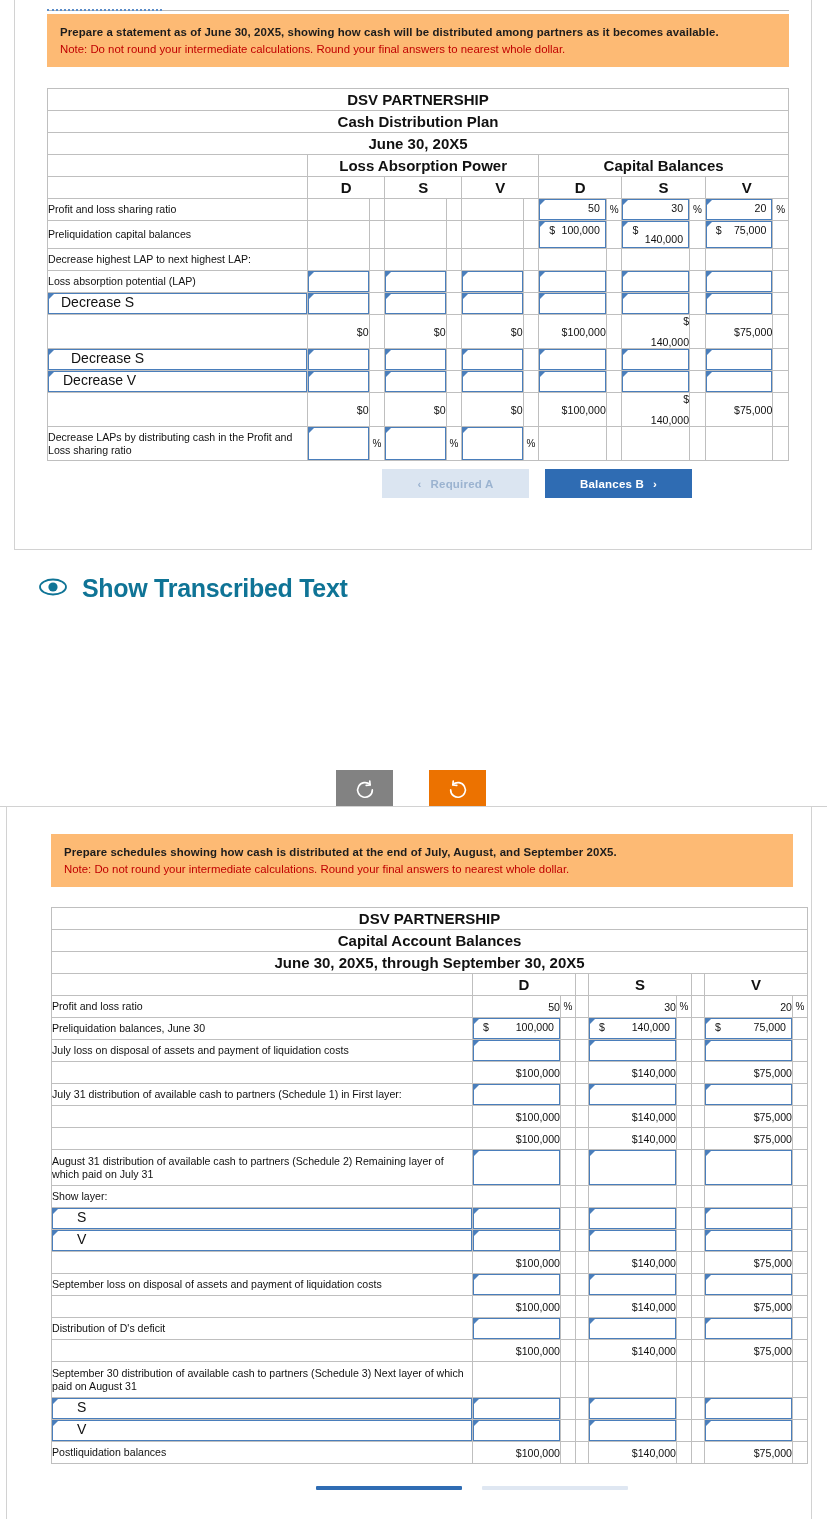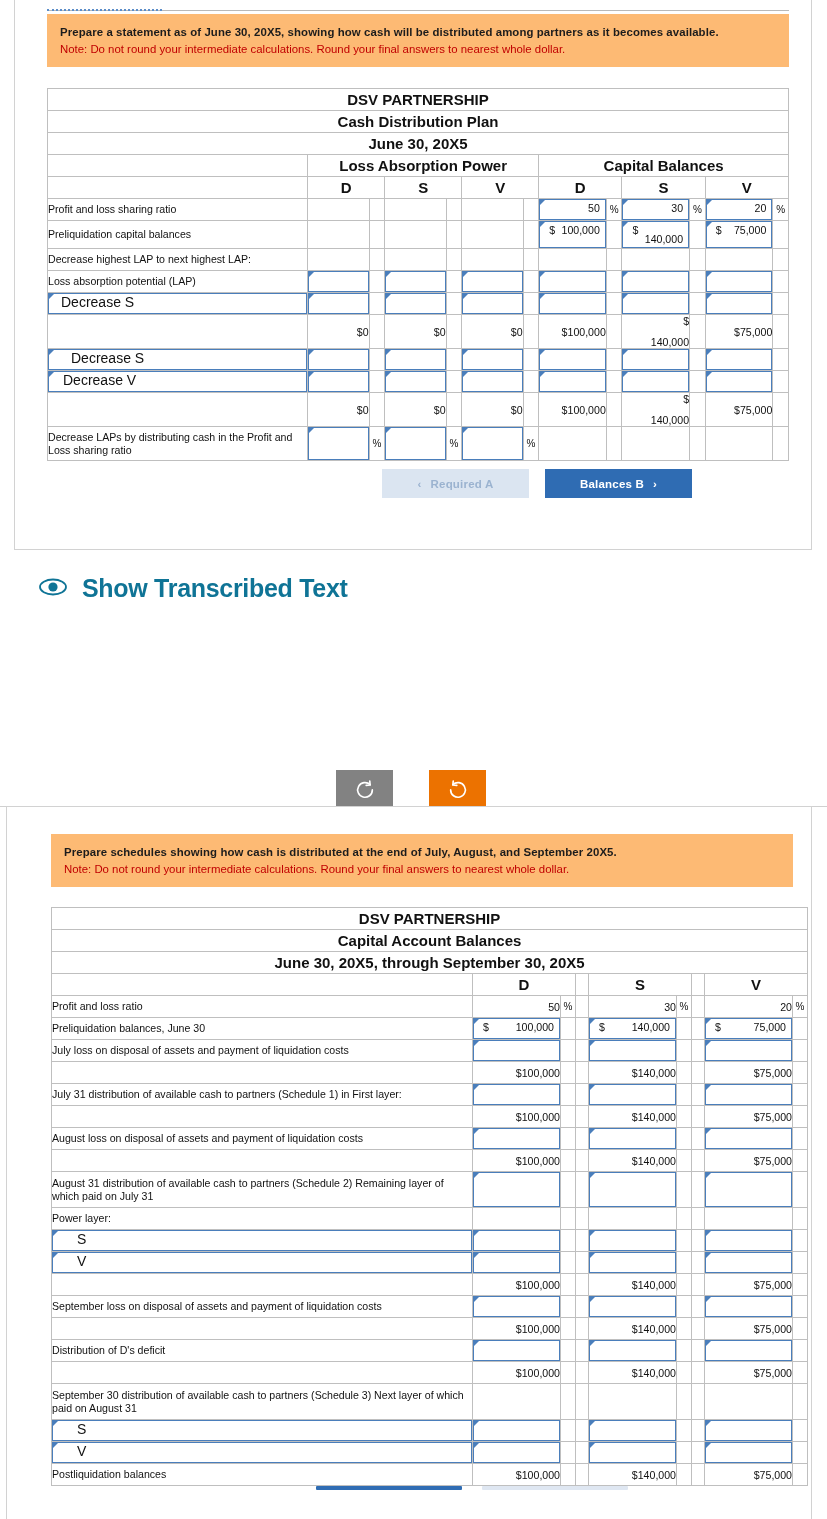--- a/index.html
+++ b/index.html
@@ -649,43 +649,20 @@
           <td class="money"><span class="d">$</span>100,000</td>
           <td class="pct"></td>
           <td class="blank"></td>
           <td class="money"><span class="d">$</span>140,000</td>
           <td class="pct"></td>
           <td class="blank"></td>
           <td class="money"><span class="d">$</span>75,000</td>
           <td class="pct"></td>
         </tr>
         <tr>
-          <td class="lbl" colspan="2">August loss on disposal of assets and payment of liquidation costs</td>
-          <td class="inpcell">
-            <div class="inp">
-              <span class="val"></span>
-            </div>
-          </td>
-          <td class="pct"></td>
-          <td class="blank"></td>
-          <td class="inpcell">
-            <div class="inp">
-              <span class="val"></span>
-            </div>
-          </td>
-          <td class="pct"></td>
-          <td class="blank"></td>
-          <td class="inpcell">
-            <div class="inp">
-              <span class="val"></span>
-            </div>
-          </td>
-          <td class="pct"></td>
-        </tr>
-        <tr>
           <td class="lbl" colspan="2"></td>
           <td class="money"><span class="d">$</span>100,000</td>
           <td class="pct"></td>
           <td class="blank"></td>
           <td class="money"><span class="d">$</span>140,000</td>
           <td class="pct"></td>
           <td class="blank"></td>
           <td class="money"><span class="d">$</span>75,000</td>
           <td class="pct"></td>
         </tr>
@@ -706,21 +683,21 @@
           <td class="pct"></td>
           <td class="blank"></td>
           <td class="inpcell">
             <div class="inp">
               <span class="val"></span>
             </div>
           </td>
           <td class="pct"></td>
         </tr>
         <tr>
-          <td class="lbl" colspan="2">Power layer:</td>
+          <td class="lbl" colspan="2">Show layer:</td>
           <td class="money"></td>
           <td class="pct"></td>
           <td class="blank"></td>
           <td class="money"></td>
           <td class="pct"></td>
           <td class="blank"></td>
           <td class="money"></td>
           <td class="pct"></td>
         </tr>
         <tr>

